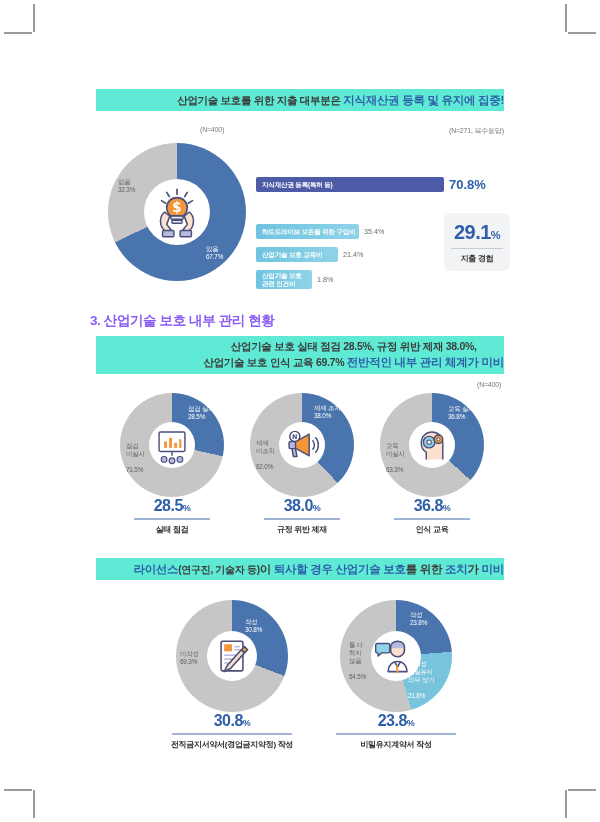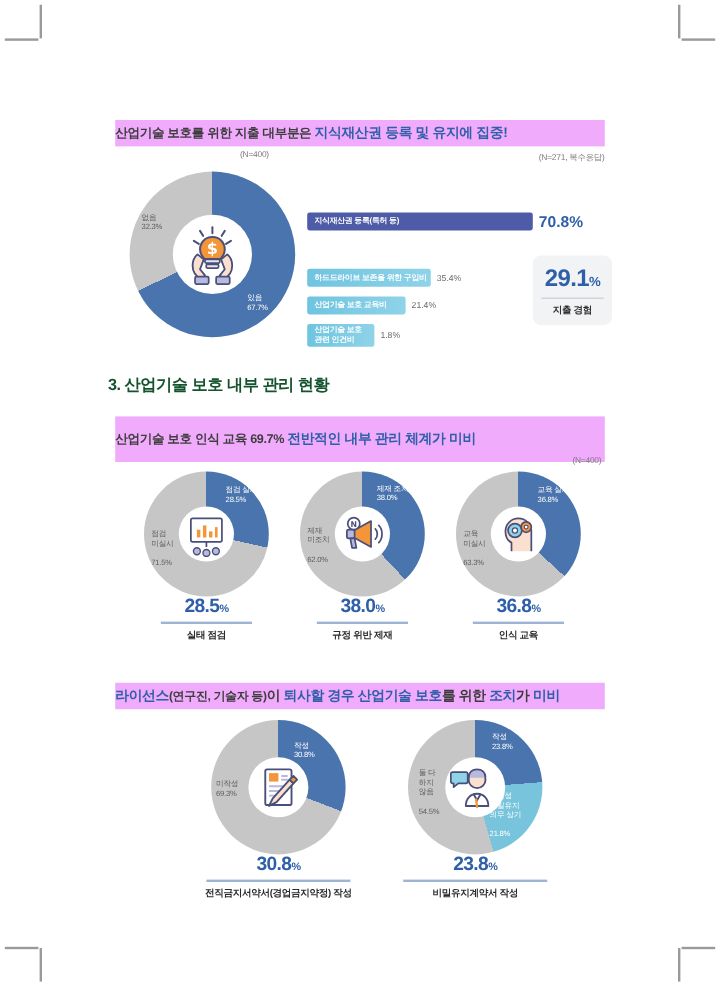--- a/index.html
+++ b/index.html
@@ -12,34 +12,33 @@
   .page { position: relative; width: 600px; height: 822px; background:#fff; }
 
   
   .crop { position:absolute; background:#9a9a9a; }
   .crop.h { width:28px; height:2px; }
   .crop.v { width:2px; height:28px; }
 
   
   .banner {
     position:absolute;
-    background:#f0abfc;
-    display:flex; align-items:center; justify-content:flex-start;
+    background:#5eead4;
+    display:flex; align-items:center; justify-content:flex-end;
     text-align:center;
     line-height:1.45;
-    margin-top:11px;
   }
   .banner .t { font-size:10.5px; font-weight:bold; color:#3d3d3d; letter-spacing:-0.3px; }
   .banner .hl { color:#2f5fa8; }
   .banner .big { font-size:11.5px; }
 
   
   .sec-title {
     position:absolute;
-    font-size:13.5px; font-weight:bold; color:#14532d;
+    font-size:13.5px; font-weight:bold; color:#8b5cf6;
     letter-spacing:-0.4px;
   }
 
   
   .nlabel { position:absolute; font-size:7px; color:#7a7a7a; letter-spacing:-0.2px; }
 
   
   .donut { position:absolute; border-radius:50%; }
   .donut .hole {
     position:absolute; border-radius:50%; background:#fff;
@@ -179,20 +178,21 @@
       <span>29.1</span><span class="pc">%</span>
     </div>
     <div class="kpi-rule"></div>
     <div class="kpi-cap">지출 경험</div>
   </div>
 
   <div class="sec-title" style="left:90px; top:312px;">3. 산업기술 보호 내부 관리 현황</div>
 
   <div class="banner" style="left:96px; top:336px; width:408px; height:38px;">
     <div class="t">
+      <div>산업기술 보호 실태 점검 28.5%, 규정 위반 제재 38.0%,</div>
       <div><span>산업기술 보호 인식 교육 69.7% </span><span class="hl big">전반적인 내부 관리 체계가 미비</span></div>
     </div>
   </div>
 
   <div class="nlabel" style="left:477px; top:381px;">(N=400)</div>
 
   <div class="donut" style="left:120px; top:393px; width:104px; height:104px;
               background: conic-gradient(from 0deg, #4a74ad 0% 28.5%, #c6c6c6 28.5% 100%);">
     <div class="hole" style="width:46px; height:46px;">
       <svg class="icon-art" viewBox="0 0 64 64">

